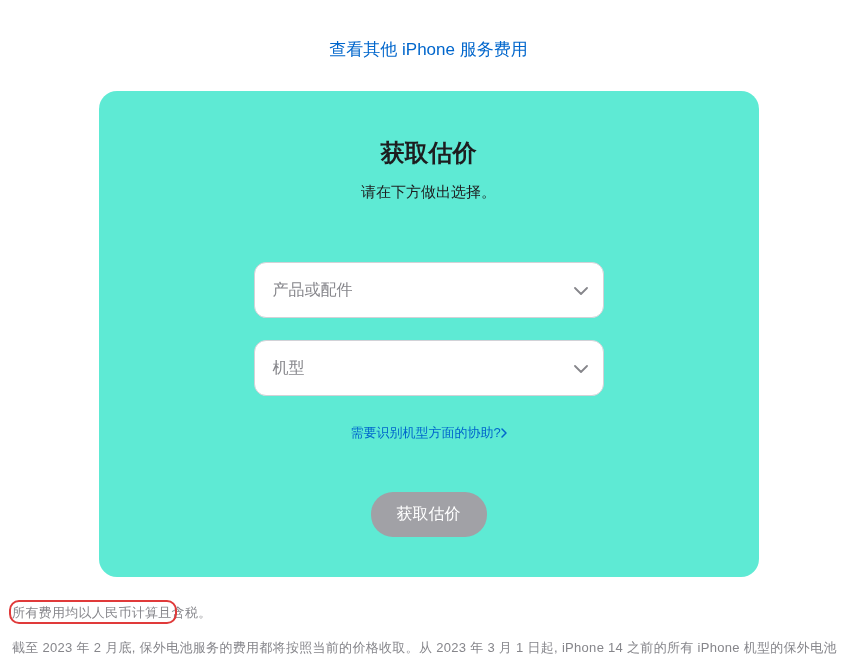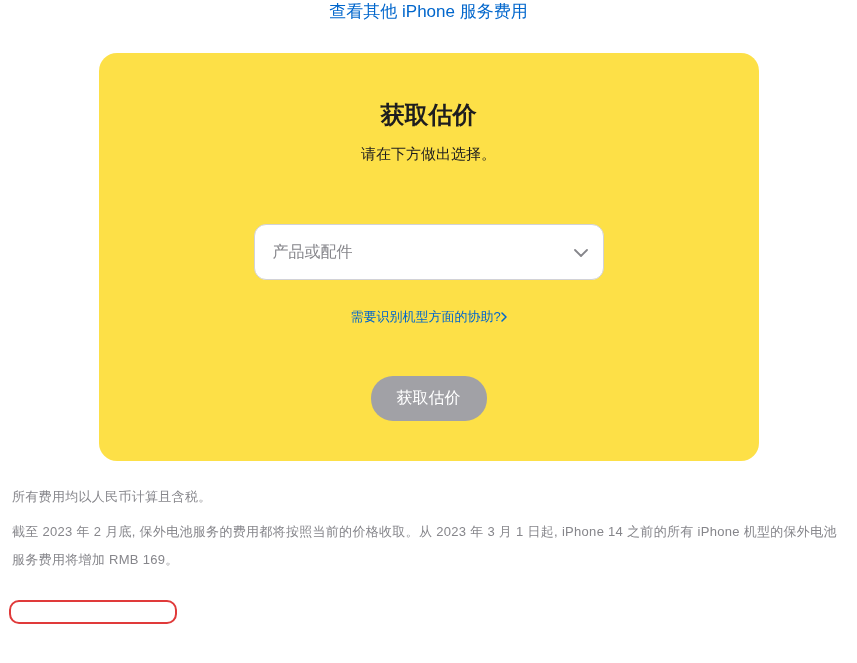--- a/index.html
+++ b/index.html
@@ -12,27 +12,28 @@
       background: #fff;
       width: 857px;
       height: 663px;
       position: relative;
       overflow: hidden;
     }
     .top-link {
       text-align: center;
       color: #0066cc;
       font-size: 17px;
+      padding-top: 38px;
       padding-bottom: 30px;
       cursor: pointer;
     }
     .card {
       width: 660px;
       margin: 0 auto;
-      background: #fde047;
+      background: #5eead4;
       border-radius: 18px;
       padding: 46px 40px 40px 40px;
       text-align: center;
     }
     .card-title {
       font-size: 24px;
       font-weight: 600;
       color: #1d1d1f;
       margin-bottom: 14px;
     }
@@ -126,20 +127,30 @@
     <div class="select-box">
       <span class="select-placeholder">产品或配件</span>
     </div>
     <span class="chevron">
       <svg width="14" height="8" viewBox="0 0 14 8">
           <path d="M1 1 L7 7 L13 1" stroke="#86868b" stroke-width="1.8" fill="none" stroke-linecap="round" stroke-linejoin="round"></path>
         </svg>
     </span>
   </div>
 
+  <div class="select-wrapper">
+    <div class="select-box">
+      <span class="select-placeholder">机型</span>
+    </div>
+    <span class="chevron">
+      <svg width="14" height="8" viewBox="0 0 14 8">
+          <path d="M1 1 L7 7 L13 1" stroke="#86868b" stroke-width="1.8" fill="none" stroke-linecap="round" stroke-linejoin="round"></path>
+        </svg>
+    </span>
+  </div>
 
   <div class="help-link">
     <span>需要识别机型方面的协助?</span>
     <span class="help-chevron">
       <svg width="6" height="10" viewBox="0 0 6 10">
           <path d="M1 1 L5 5 L1 9" stroke="#0066cc" stroke-width="1.5" fill="none" stroke-linecap="round" stroke-linejoin="round"></path>
         </svg>
     </span>
   </div>
 

